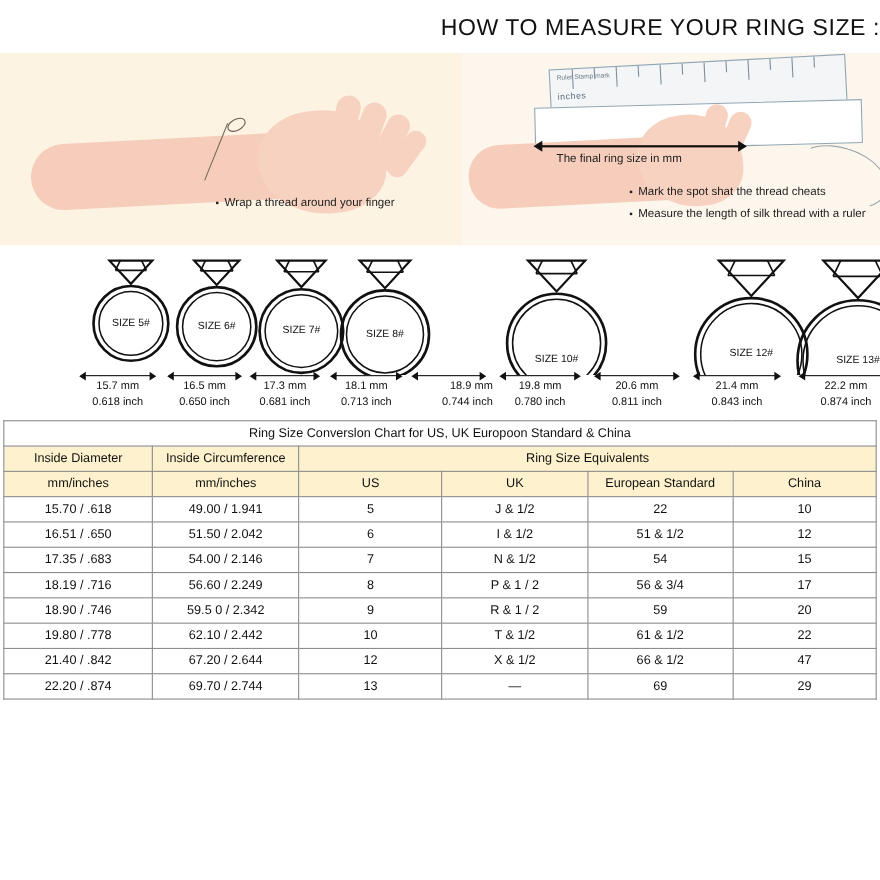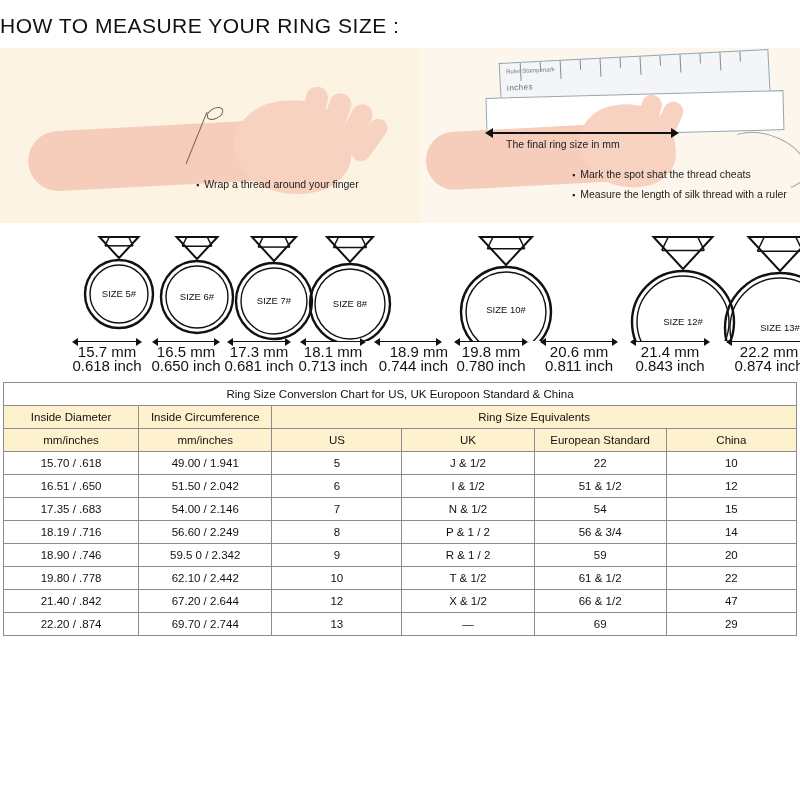--- a/index.html
+++ b/index.html
@@ -11,21 +11,21 @@
     width: 800px;
     height: 800px;
     font-family: "Liberation Sans", sans-serif;
     color: #1a1a1a;
     overflow: hidden;
     position: relative;
   }
 
   
   .page-title {
-    text-align: left;
+    text-align: right;
     font-size: 21px;
     letter-spacing: 0.5px;
     font-weight: 400;
     color: #111;
     padding-top: 14px;
     padding-bottom: 10px;
   }
 
   
   .panels {
@@ -239,21 +239,21 @@
   .dims {
     position: absolute;
     width: 800px;
     top: 118px;
     left: 0;
     height: 36px;
   }
   .dim {
     position: absolute;
     text-align: center;
-    font-size: 15px;
+    font-size: 10px;
     color: #111;
     line-height: 14px;
   }
   .dim .bar {
     position: relative;
     height: 1.4px;
     background: #111;
     margin: 0 auto 3px auto;
   }
   .dim .bar::before, .dim .bar::after {
@@ -413,21 +413,21 @@
     </div>
     <div class="ring-item" style="left: 404px; width: 108px;">
       <svg class="ring-svg" width="108" height="118">
         <path d="M 28 14 L 80 14 L 54 42 Z" fill="none" stroke="#111" stroke-width="2"></path>
         <line x1="41" y1="14" x2="35.28" y2="25.759999999999998" stroke="#111" stroke-width="1.5"></line>
         <line x1="67" y1="14" x2="72.72" y2="25.759999999999998" stroke="#111" stroke-width="1.5"></line>
         <line x1="35.28" y1="25.759999999999998" x2="72.72" y2="25.759999999999998" stroke="#111" stroke-width="1.5"></line>
         <circle cx="54" cy="89" r="45" fill="none" stroke="#111" stroke-width="2.4"></circle>
         <circle cx="54" cy="89" r="40" fill="none" stroke="#111" stroke-width="1.4"></circle>
       </svg>
-      <div class="ring-size-label" style="top: 81px;">SIZE 10#</div>
+      <div class="ring-size-label" style="top: 98px;">SIZE 10#</div>
     </div>
     <div class="ring-item" style="left: 575px; width: 120px;">
       <svg class="ring-svg" width="120" height="118">
         <path d="M 30.5 14 L 89.5 14 L 60 46 Z" fill="none" stroke="#111" stroke-width="2"></path>
         <line x1="45.25" y1="14" x2="38.760000000000005" y2="27.439999999999998" stroke="#111" stroke-width="1.5"></line>
         <line x1="74.75" y1="14" x2="81.24" y2="27.439999999999998" stroke="#111" stroke-width="1.5"></line>
         <line x1="38.760000000000005" y1="27.439999999999998" x2="81.24" y2="27.439999999999998" stroke="#111" stroke-width="1.5"></line>
         <circle cx="60" cy="99" r="51" fill="none" stroke="#111" stroke-width="2.4"></circle>
         <circle cx="60" cy="99" r="46" fill="none" stroke="#111" stroke-width="1.4"></circle>
       </svg>
@@ -544,21 +544,21 @@
         <td>N &amp; 1/2</td>
         <td>54</td>
         <td>15</td>
       </tr>
       <tr class="body-row">
         <td>18.19 / .716</td>
         <td>56.60 / 2.249</td>
         <td>8</td>
         <td>P &amp; 1 / 2</td>
         <td>56 &amp; 3/4</td>
-        <td>14</td>
+        <td>17</td>
       </tr>
       <tr class="body-row">
         <td>18.90 / .746</td>
         <td>59.5 0 / 2.342</td>
         <td>9</td>
         <td>R &amp; 1 / 2</td>
         <td>59</td>
         <td>20</td>
       </tr>
       <tr class="body-row">

